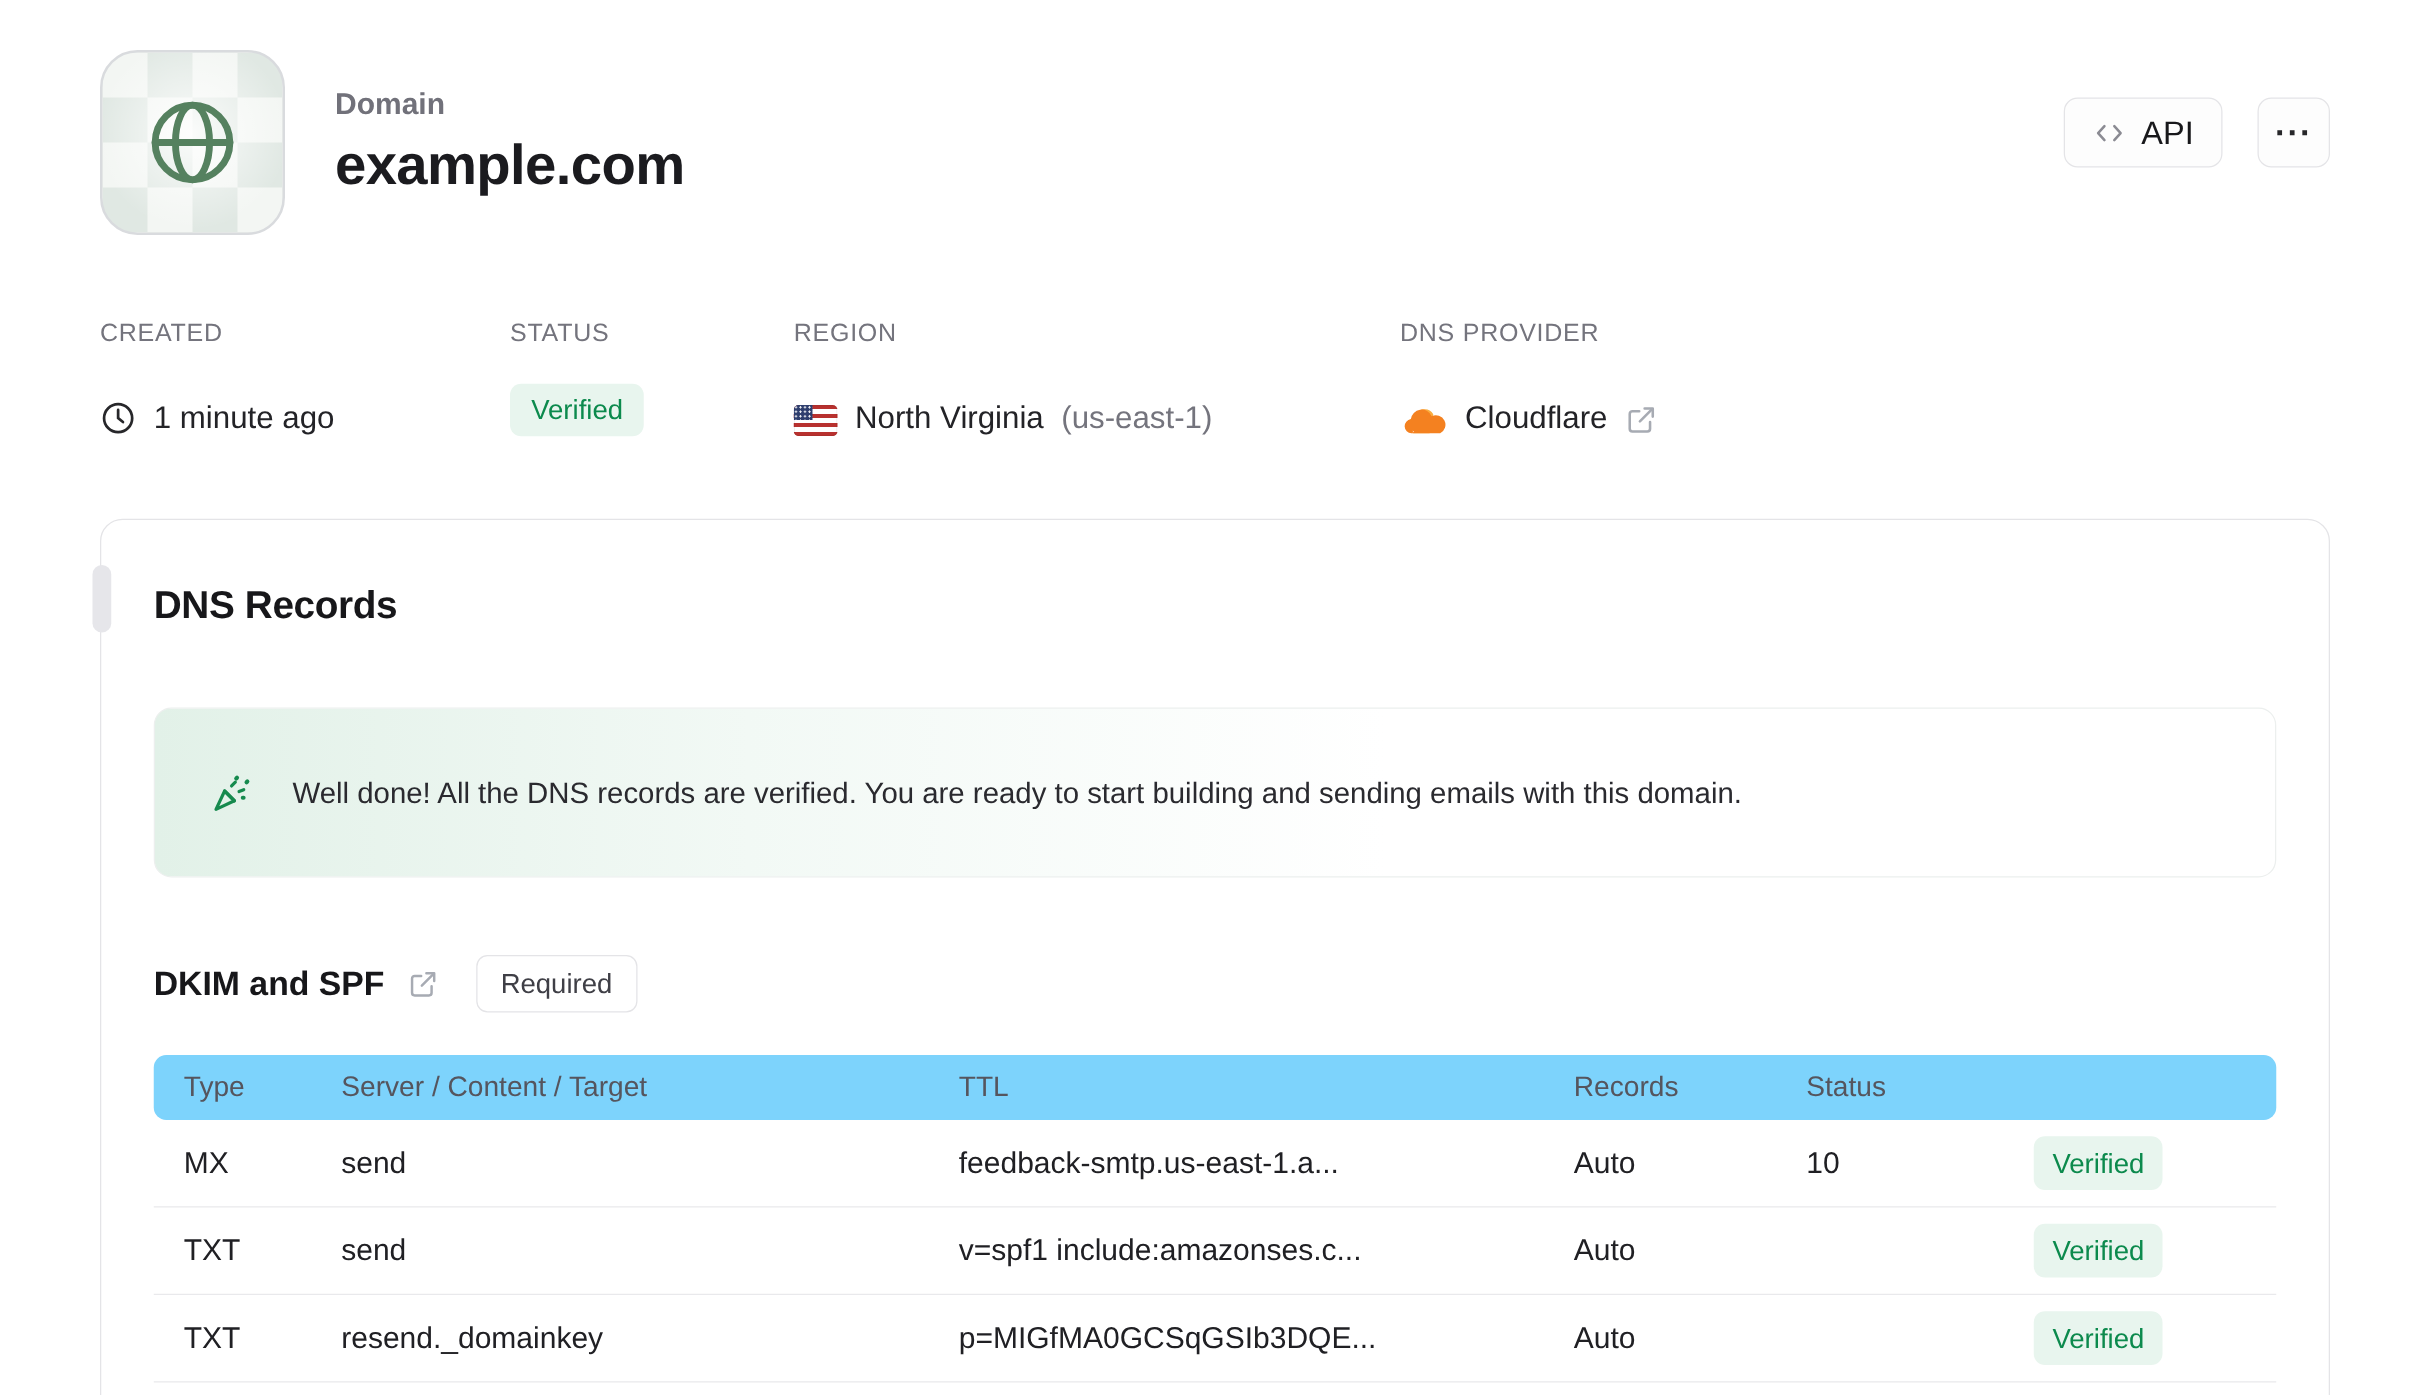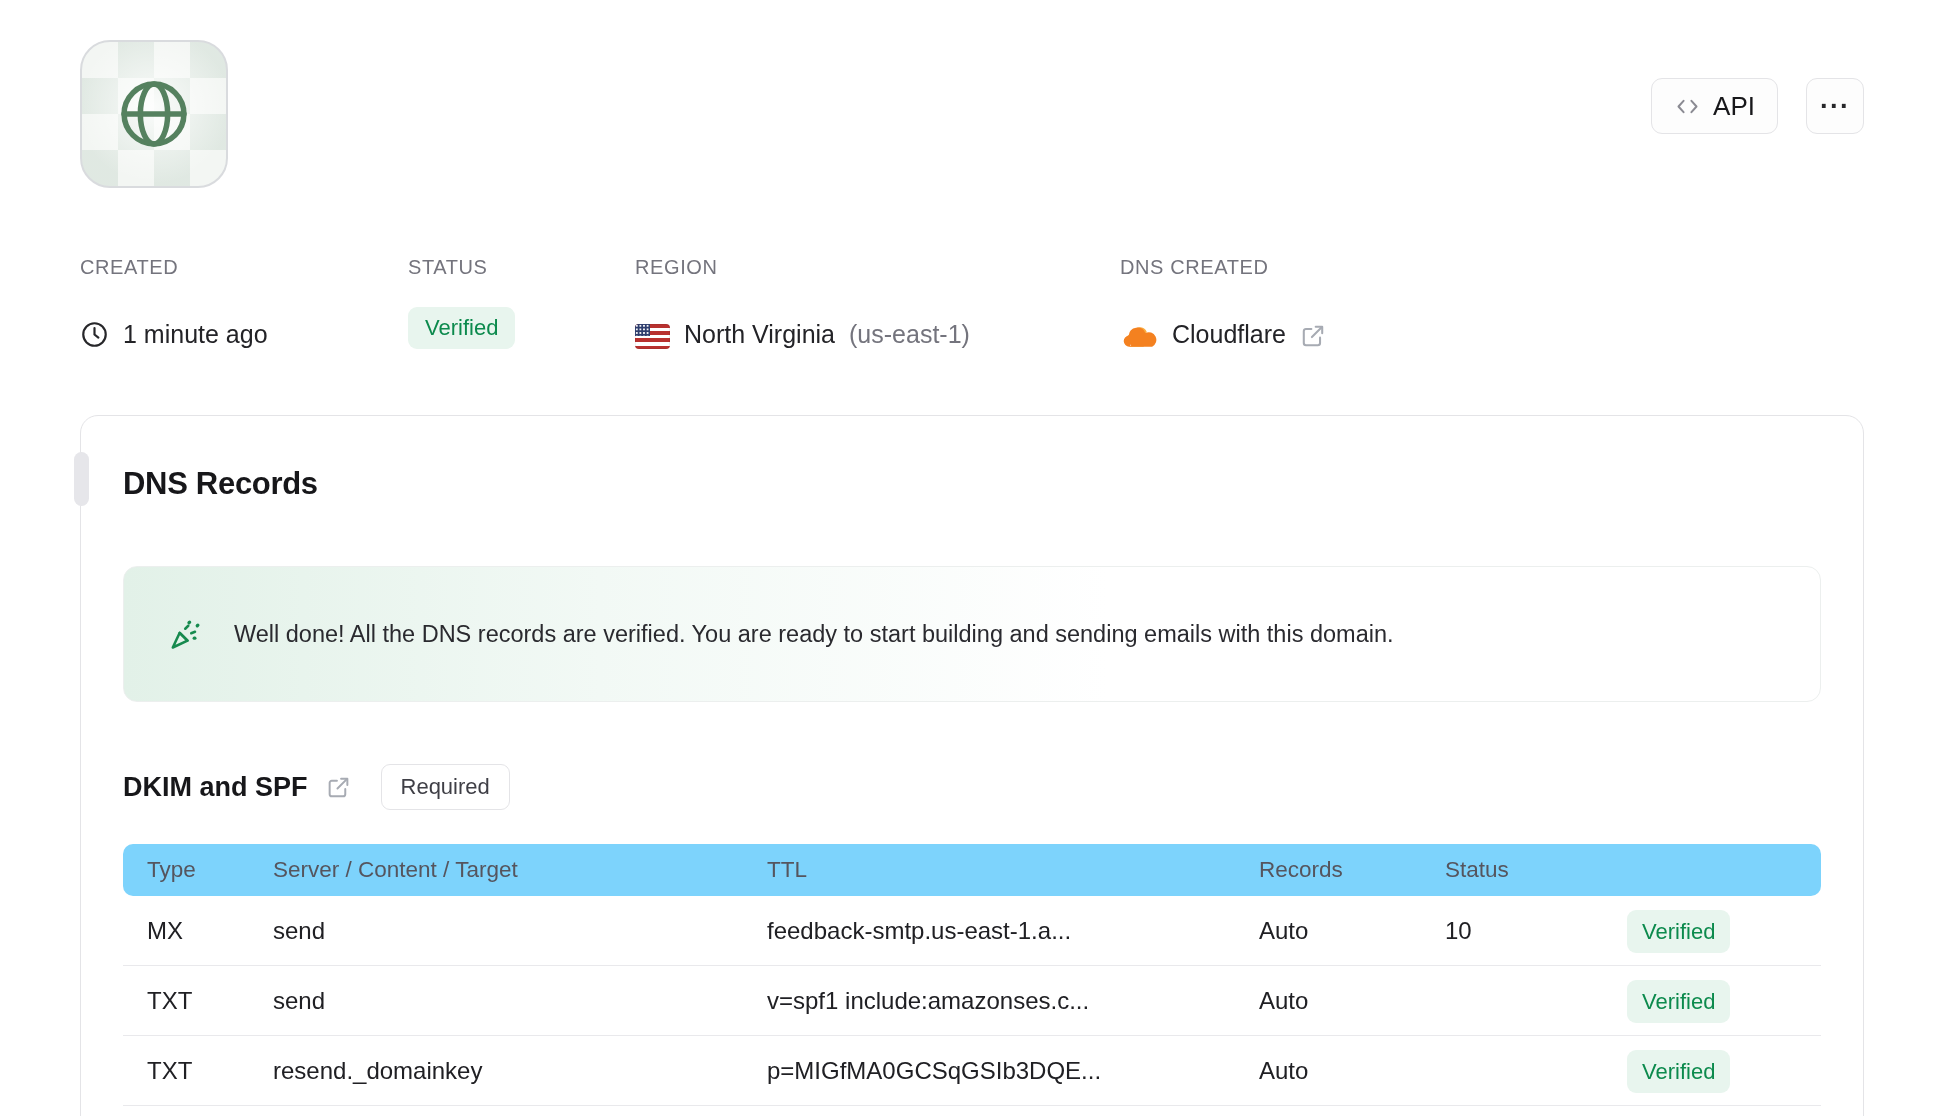--- a/index.html
+++ b/index.html
@@ -68,20 +68,24 @@
 <body>
 
 <div class="page-header">
   <div class="avatar">
     <svg width="78" height="78" viewBox="0 0 24 24" fill="none" stroke="#55815f" stroke-width="1.7" stroke-linecap="round">
       <circle cx="12" cy="12" r="9.2"></circle>
       <ellipse cx="12" cy="12" rx="4.2" ry="9.2"></ellipse>
       <line x1="2.8" y1="12" x2="21.2" y2="12"></line>
     </svg>
   </div>
+  <div class="header-text">
+    <div class="header-label">Domain</div>
+    <div class="header-domain">example.com</div>
+  </div>
   <div class="header-actions">
     <button class="btn">
       <svg width="27" height="27" viewBox="0 0 24 24" fill="none" stroke="#8b8b93" stroke-width="1.8" stroke-linecap="round" stroke-linejoin="round">
         <polyline points="8.5,7 4,12 8.5,17"></polyline>
         <polyline points="15.5,7 20,12 15.5,17"></polyline>
       </svg>
       <span>API</span>
     </button>
     <button class="btn btn-more">
       <span>···</span>
@@ -108,21 +112,21 @@
   </div>
   <div class="meta-col3">
     <div class="meta-label">REGION</div>
     <div class="meta-value">
       <span class="flag"></span>
       <span>North Virginia</span>
       <span class="region-code">(us-east-1)</span>
     </div>
   </div>
   <div class="meta-col4">
-    <div class="meta-label">DNS CREATED</div>
+    <div class="meta-label">DNS PROVIDER</div>
     <div class="meta-value">
       <svg width="38" height="27" viewBox="0 0 32 23">
         <path fill="#faad3f" d="M9 21 a5.4 5.4 0 0 1 0.6-10.7 A7 7 0 0 1 22.5 8 l-2.5 13z"></path>
         <path fill="#f48120" d="M27.2 21 H7.6 a4.8 4.8 0 0 1-0.4-9.56 A7.4 7.4 0 0 1 21.4 9.4 a5.8 5.8 0 0 1 5.8 11.6z"></path>
         <path fill="#ffffff" d="M8.3 19.2 l1.1 0.5 -0.9 0.8 0.2 -1.3z"></path>
       </svg>
       <span>Cloudflare</span>
       <svg class="icon-gray" width="26" height="26" viewBox="0 0 24 24" fill="none" stroke="#a7abb3" stroke-width="1.9" stroke-linecap="round" stroke-linejoin="round">
         <path d="M18.5 13.5v5a2 2 0 0 1-2 2h-11a2 2 0 0 1-2-2v-11a2 2 0 0 1 2-2h5"></path>
         <polyline points="14.5,3.5 20.5,3.5 20.5,9.5"></polyline>

